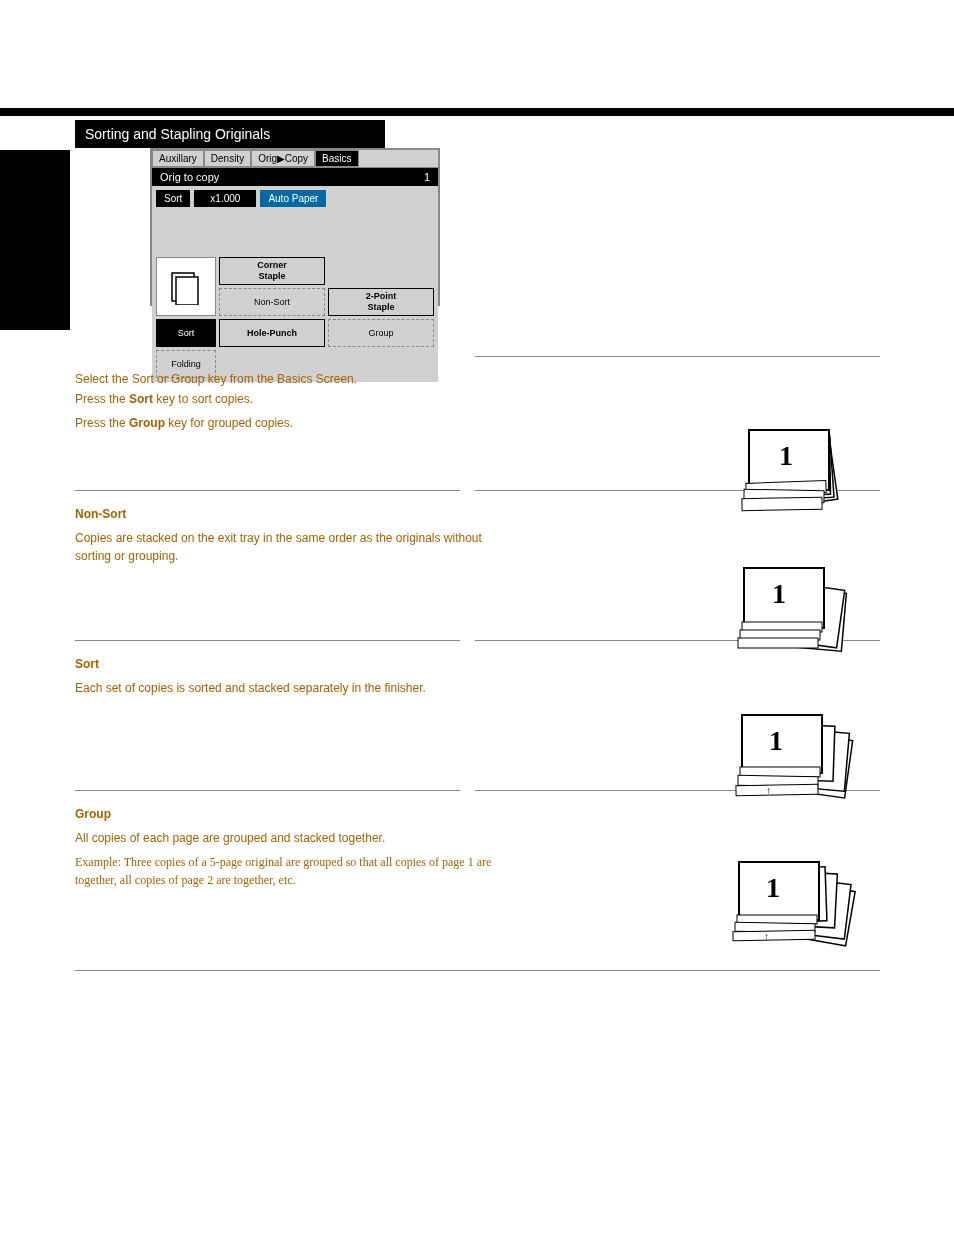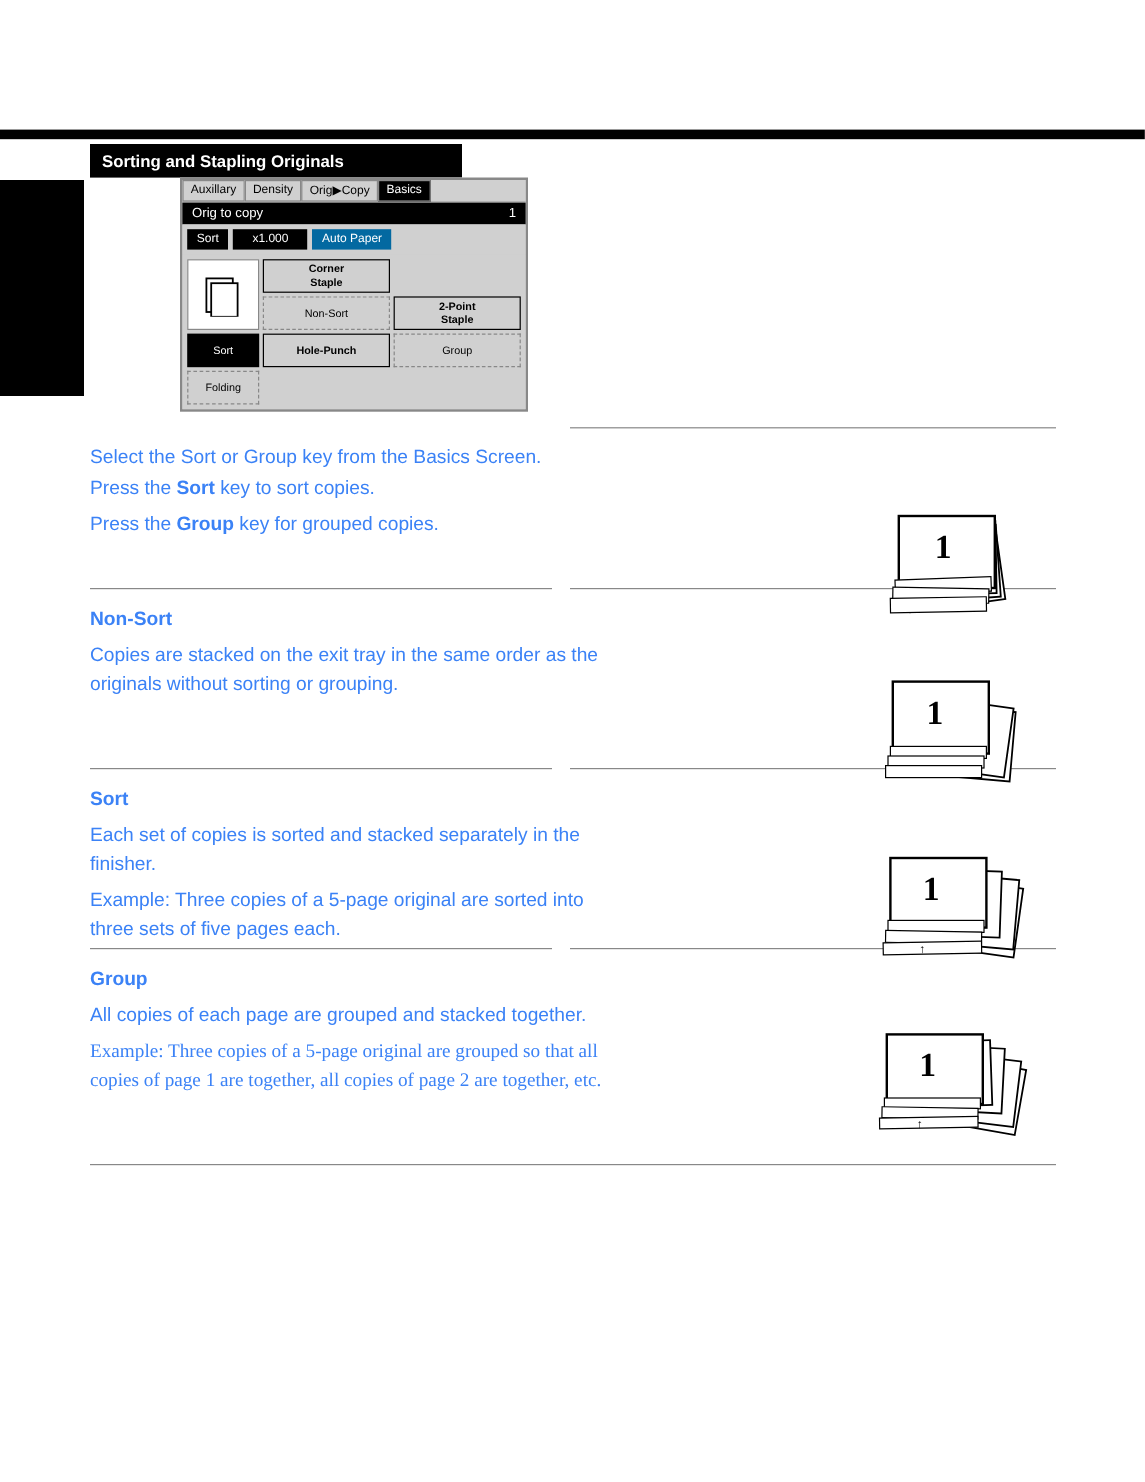--- a/index.html
+++ b/index.html
@@ -40,31 +40,31 @@
       left: 75px;
       width: 310px;
       height: 28px;
       background: #000;
       display: flex;
       align-items: center;
       padding-left: 10px;
     }
     .section-header span {
       color: #fff;
-      font-weight: bold;
+      font-weight: normal;
       font-size: 14px;
     }
 
     
     .copier-panel {
       position: absolute;
       top: 148px;
       left: 150px;
       width: 290px;
-      height: 195px;
+      height: 158px;
       border: 2px solid #888;
       background: #d0d0d0;
     }
 
     
     .tabs-row {
       display: flex;
       background: #d0d0d0;
       border-bottom: 1px solid #888;
     }
@@ -124,20 +124,21 @@
     }
 
     
     .grid-area {
       display: grid;
       grid-template-columns: 60px 1fr 1fr;
       grid-template-rows: repeat(4, 28px);
       gap: 3px;
       padding: 4px;
       background: #d0d0d0;
+      margin-top: 42px;
     }
     .icon-box {
       grid-row: 1 / 3;
       grid-column: 1;
       border: 1px solid #888;
       background: #fff;
       display: flex;
       align-items: center;
       justify-content: center;
     }
@@ -183,23 +184,23 @@
       position: absolute;
       height: 1px;
       background: #888;
     }
 
     
     .text-block {
       position: absolute;
       left: 75px;
       width: 430px;
-      font-size: 16px;
+      font-size: 12px;
       line-height: 1.5;
-      color: #3b82f6;
+      color: #a16207;
     }
 
     
     .stack-svg {
       position: absolute;
     }
   </style>
 </head>
 <body>
 
@@ -274,21 +275,20 @@
 </div>
 
 <div class="text-block" style="top:505px;">
   <p><strong>Non-Sort</strong></p>
   <p style="margin-top:6px;">Copies are stacked on the exit tray in the same order as the originals without sorting or grouping.</p>
 </div>
 
 <div class="text-block" style="top:655px;">
   <p><strong>Sort</strong></p>
   <p style="margin-top:6px;">Each set of copies is sorted and stacked separately in the finisher.</p>
-  <p style="margin-top:6px;">Example: Three copies of a 5-page original are sorted into three sets of five pages each.</p>
 </div>
 
 <div class="text-block" style="top:805px;">
   <p><strong>Group</strong></p>
   <p style="margin-top:6px;">All copies of each page are grouped and stacked together.</p>
   <p style="margin-top:6px;font-family:Liberation Serif, serif;">Example: Three copies of a 5-page original are grouped so that all copies of page 1 are together, all copies of page 2 are together, etc.</p>
 </div>
 
 <svg class="stack-svg" style="top:390px; right:80px; width:150px; height:130px;" viewBox="0 0 150 130">
 

